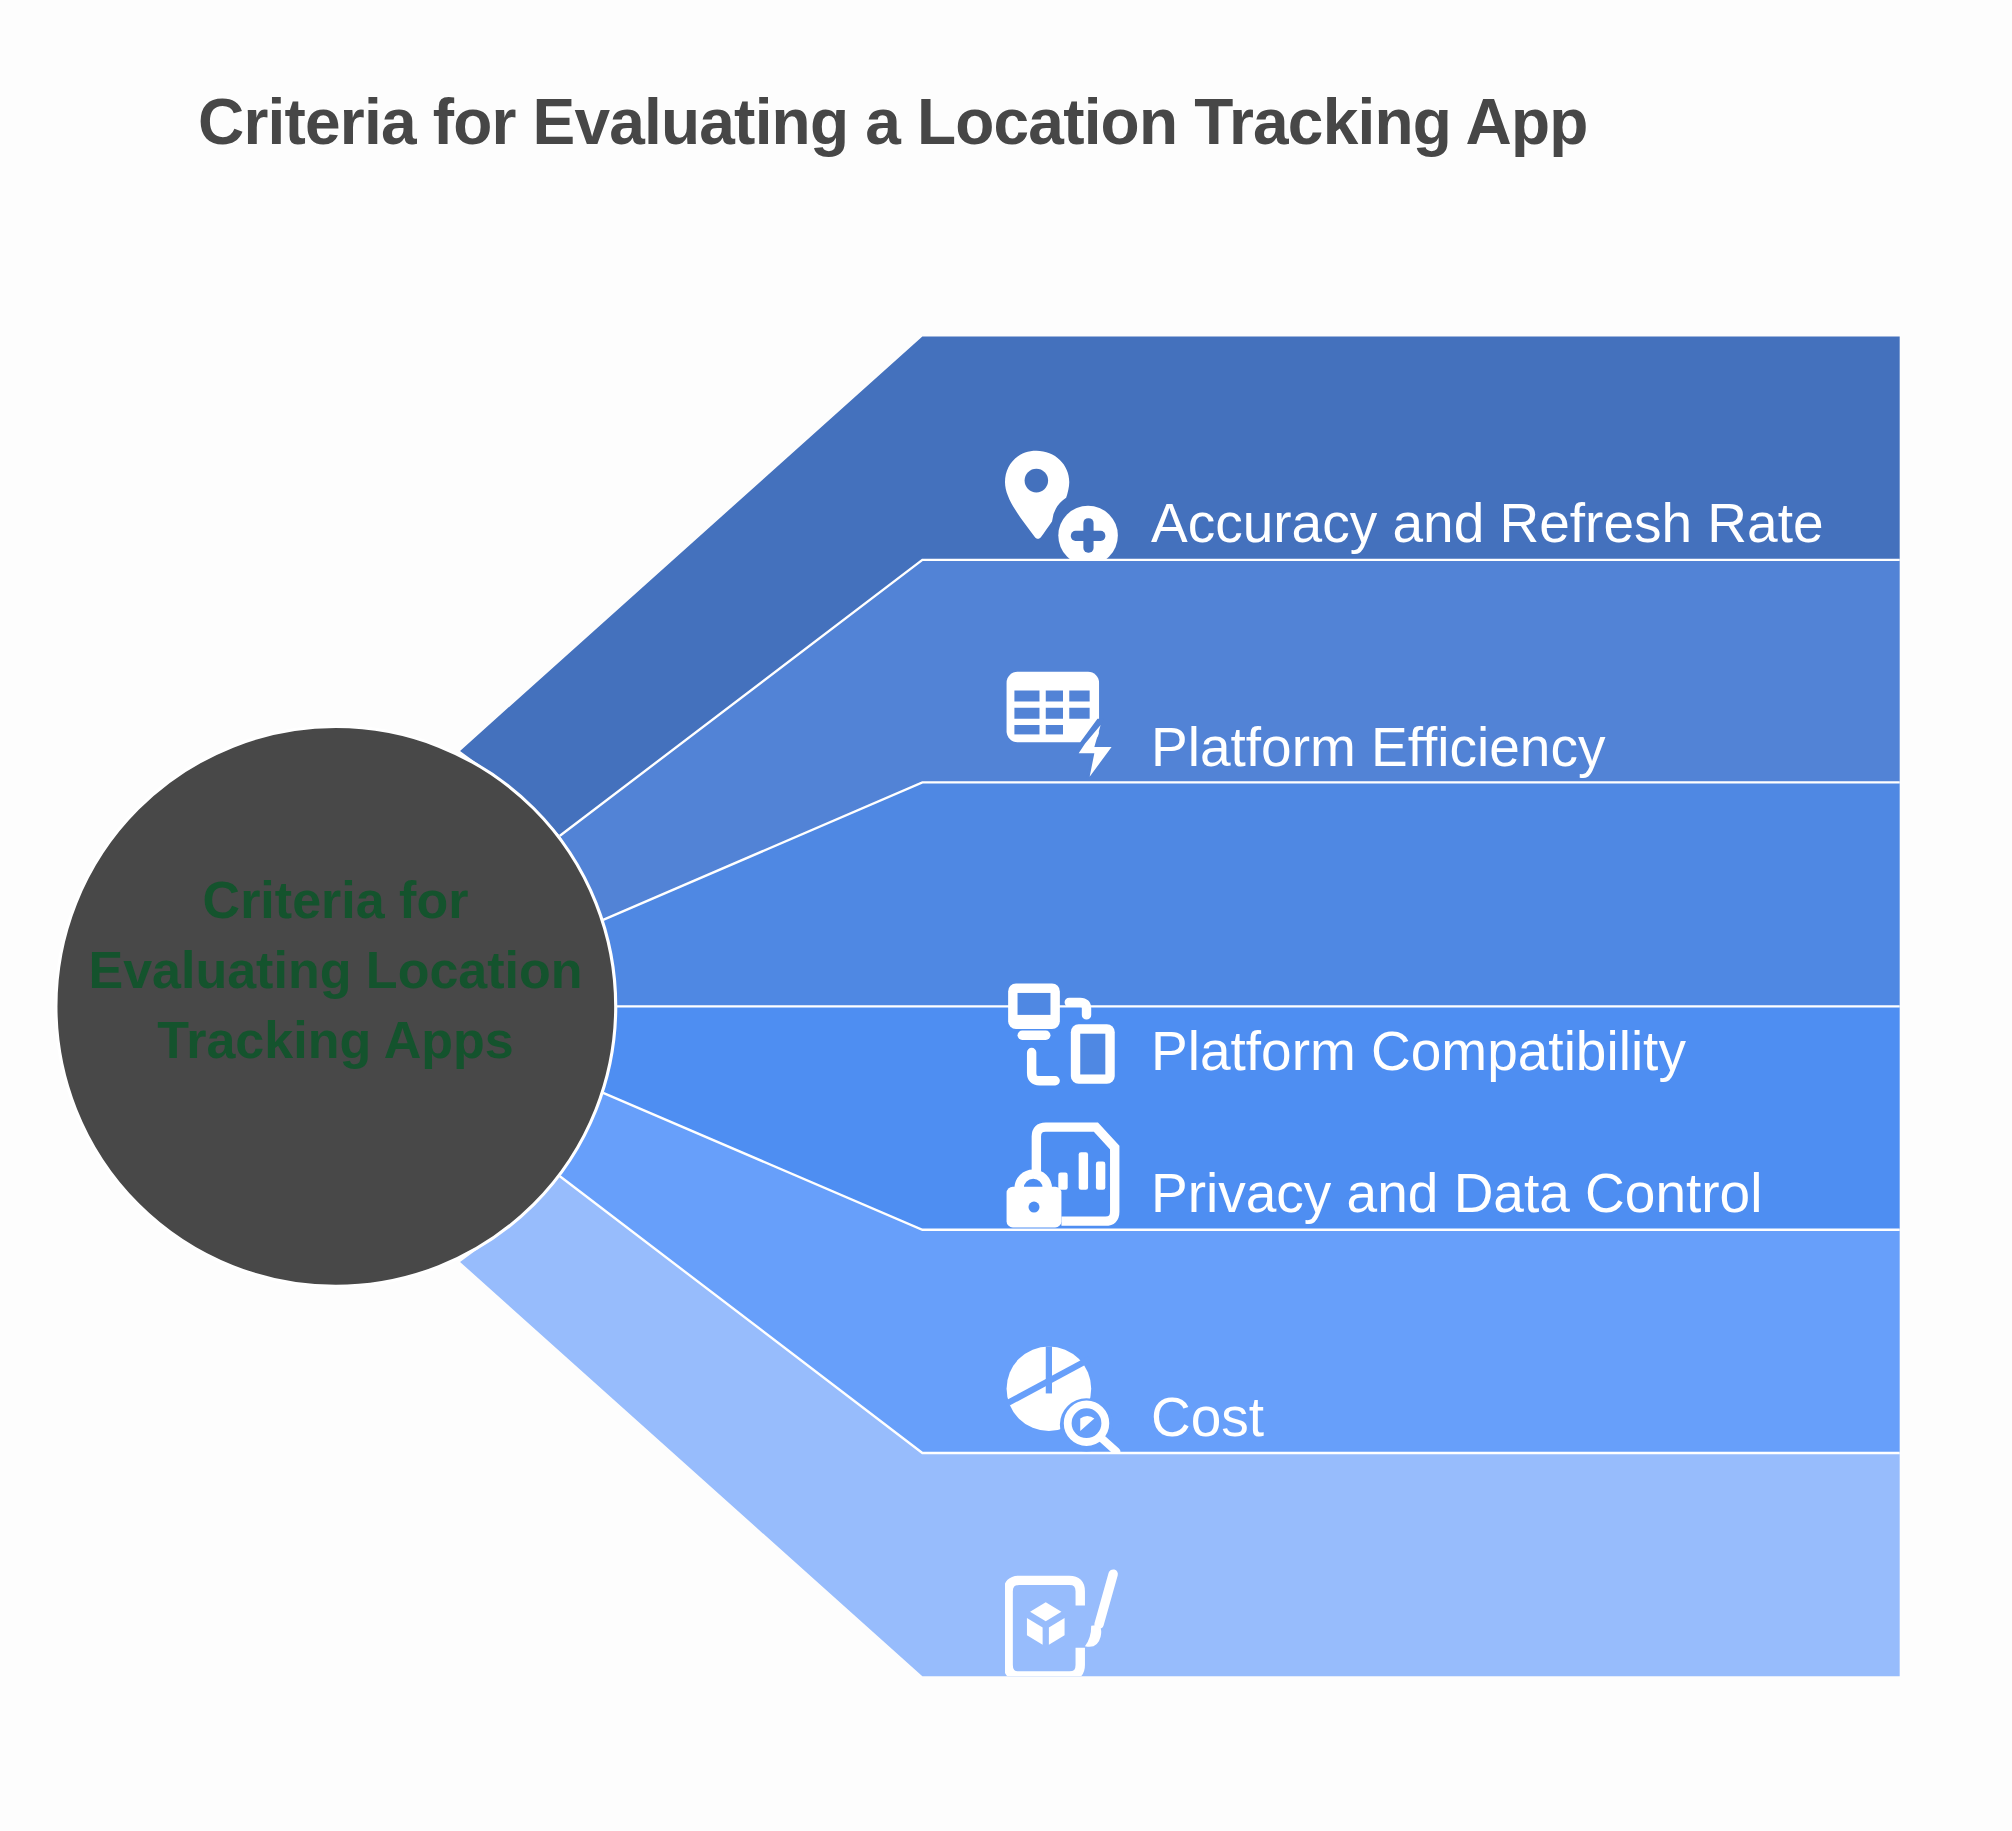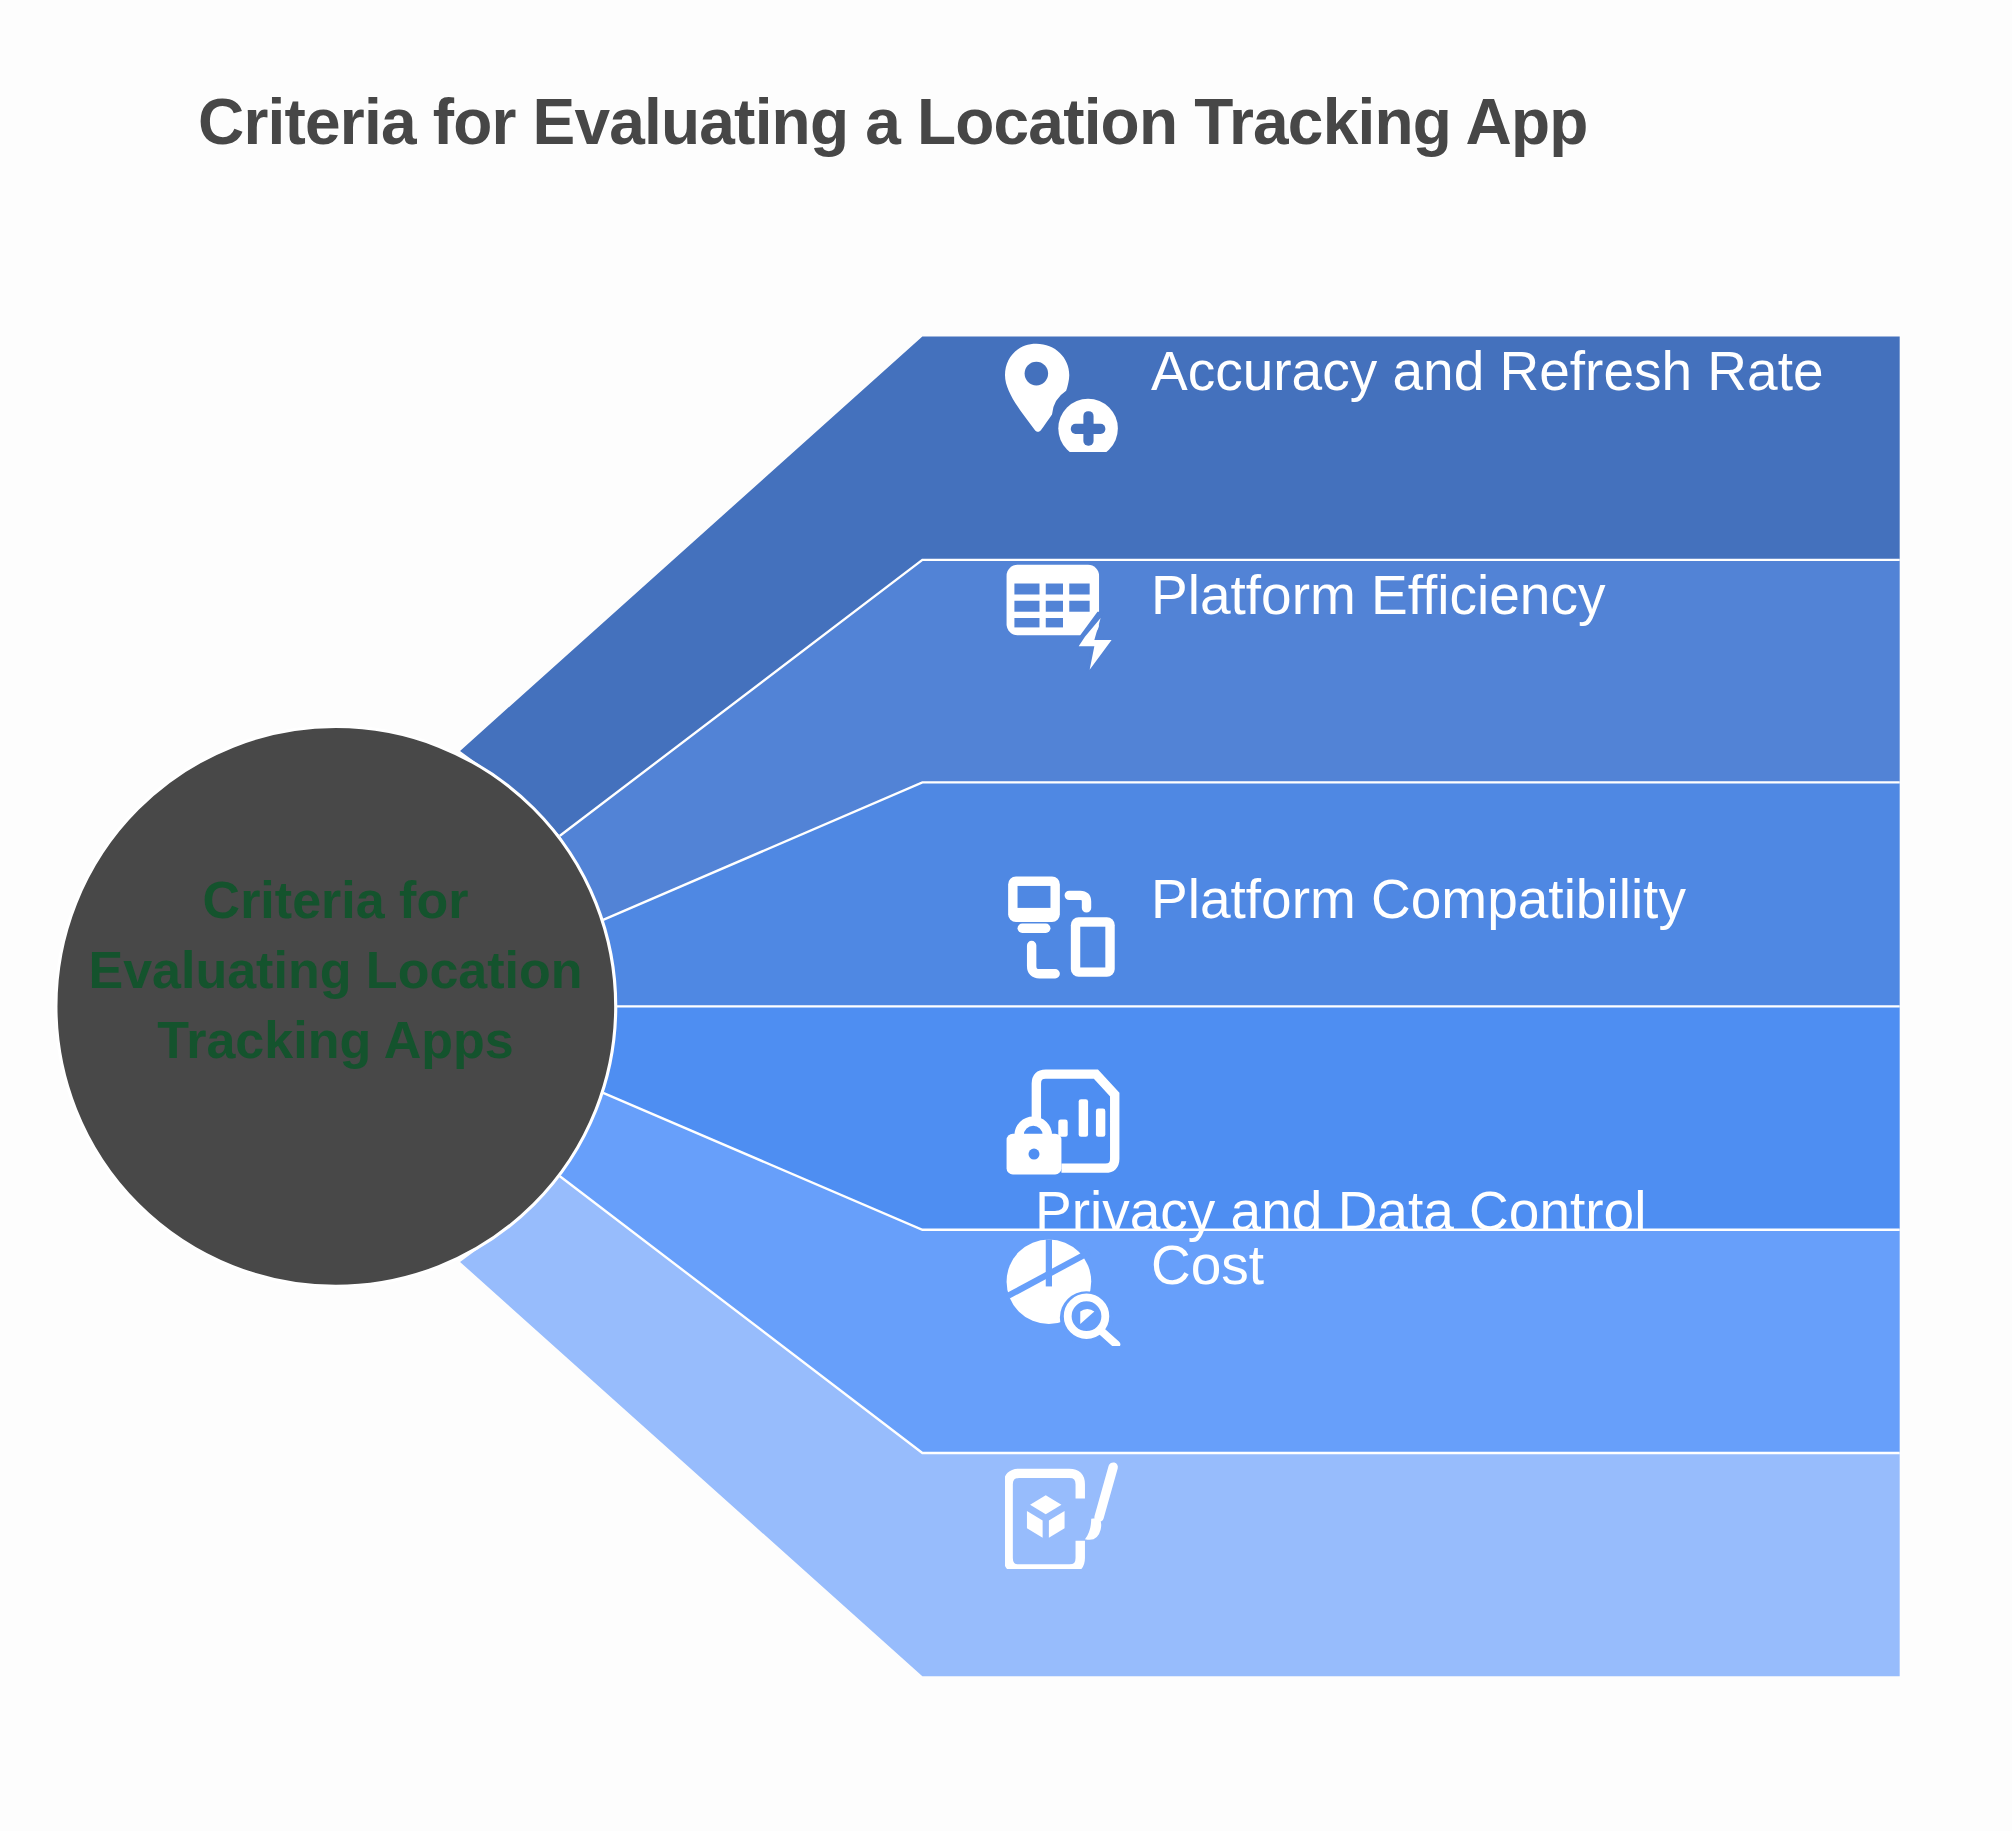--- a/index.html
+++ b/index.html
@@ -1,20 +1,20 @@
 <!DOCTYPE html>
 <html style="font-size:12.6px"><head>
 <meta charset="utf-8">
 <style>
   html, body { margin: 0; padding: 0; background: #fdfdfd; }
   body { width: 2013px; height: 1832px; position: relative; overflow: hidden; font-family: "Liberation Sans", sans-serif; }
   .title { position: absolute; left: 198px; top: 85px; font-size: 64px; font-weight: bold; color: #474747; letter-spacing: -0.8px; white-space: nowrap; }
   svg.diagram { position: absolute; left: 0; top: 0; }
   .center-label { position: absolute; left: 72px; top: 865px; width: 527px; text-align: center; color: #14532d; font-weight: bold; font-size: 52px; line-height: 70px; }
-  .item { position: absolute; left: 1005px; display: flex; align-items: flex-start; height: 223px; }
+  .item { position: absolute; left: 1005px; display: flex; align-items: flex-end; height: 223px; }
   .item .icon { width: 116px; height: 116px; flex: 0 0 116px; }
   .item .label { margin-left: 30px; color: #ffffff; font-size: 55px; line-height: 71px; width: 692px; }
 </style>
 </head>
 <body>
 
 <div class="title">Criteria for Evaluating a Location Tracking App</div>
 
 <svg class="diagram" width="2013" height="1832" viewBox="0 0 2560 2330">
 
@@ -79,21 +79,21 @@
     <rect x="16" y="28" width="42" height="28" fill="#4f88e3"></rect>
     <rect x="16" y="76" width="42" height="12" rx="6" fill="#fff"></rect>
     <path d="M34 104 V130 Q34 140 44 140 H64" stroke="#fff" stroke-width="12" fill="none" stroke-linecap="round"></path>
     <path d="M82 40 H96 Q104 40 104 48 V56" stroke="#fff" stroke-width="12" fill="none" stroke-linecap="round"></path>
     <rect x="84" y="76" width="56" height="76" rx="10" fill="#fff" transform="translate(0,-8)"></rect>
     <rect x="96" y="80" width="32" height="52" fill="#4f88e3"></rect>
   </svg>
   <div class="label">Platform Compatibility</div>
 </div>
 
-<div class="item" style="top:1060px;flex-direction:column;">
+<div class="item" style="top:1006px;">
   <svg class="icon" viewBox="0 0 148 148">
     <path d="M40 78 V30 Q40 18 52 18 H116 L140 44 V126 Q140 138 128 138 H72" stroke="#fff" stroke-width="12" fill="none"></path>
     <rect x="68" y="76" width="12" height="22" rx="3" fill="#fff"></rect>
     <rect x="94" y="50" width="12" height="48" rx="3" fill="#fff"></rect>
     <rect x="116" y="62" width="12" height="36" rx="3" fill="#fff"></rect>
     <path d="M18 108 V96 A18 18 0 0 1 54 96 V108" stroke="#fff" stroke-width="12" fill="none"></path>
     <rect x="2" y="108" width="70" height="52" rx="8" fill="#fff" transform="translate(0,-14)"></rect>
     <circle cx="37" cy="120" r="7" fill="#4e8ef2"></circle>
   </svg>
   <div class="label">Privacy and Data Control</div>

